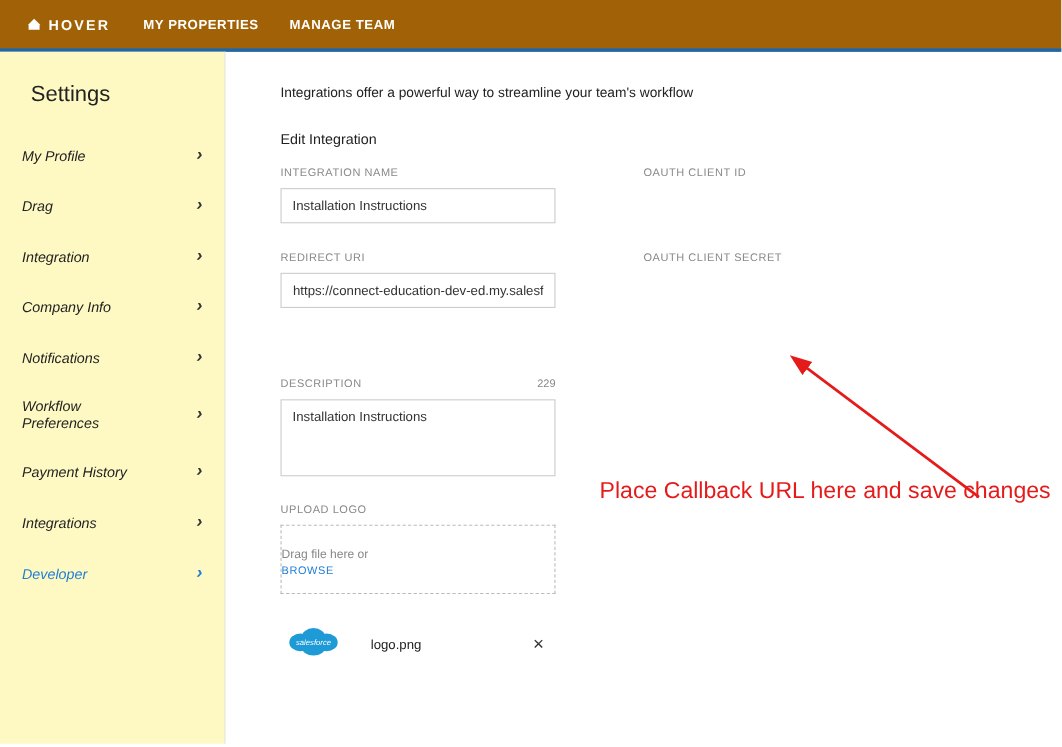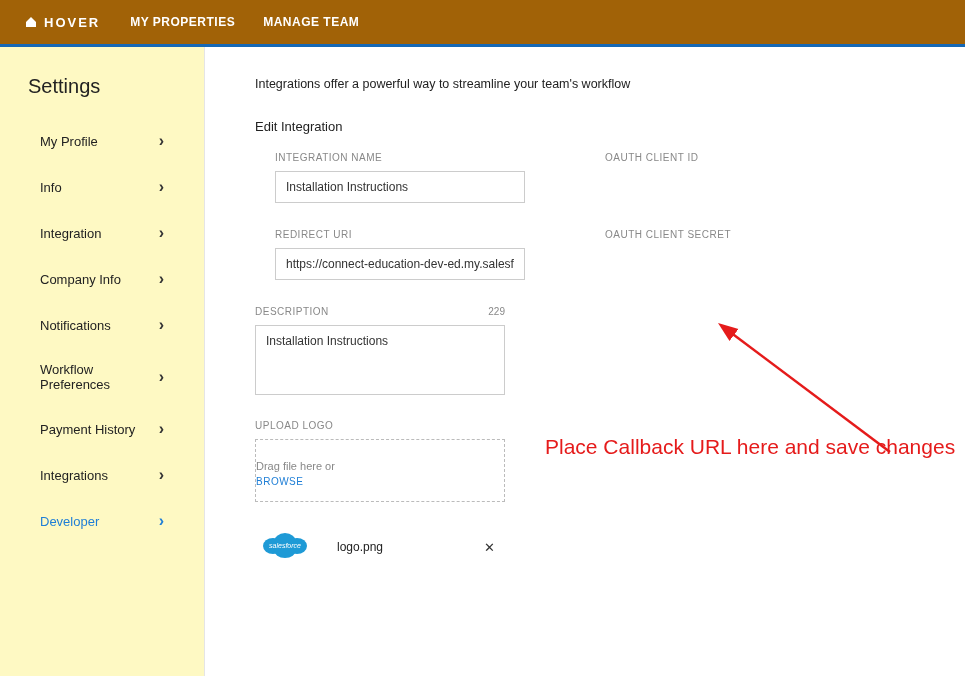--- a/index.html
+++ b/index.html
@@ -4,31 +4,31 @@
 <style>
 * { box-sizing: border-box; margin: 0; padding: 0; }
 body { font-family: -apple-system, BlinkMacSystemFont, "Segoe UI", Helvetica, Arial, sans-serif; background: #fff; width: 965px; height: 679px; overflow: hidden; }
 .topbar { background: #a16207; height: 47px; display: flex; align-items: center; padding: 0 24px; color: #fff; border-bottom: 3px solid #1668b5; }
 .brand { display: flex; align-items: center; font-weight: 600; letter-spacing: 2px; font-size: 13px; margin-right: 30px; }
 .brand-icon { width: 14px; height: 14px; margin-right: 6px; display: inline-flex; align-items: center; }
 .navlink { font-size: 12px; font-weight: 600; letter-spacing: 0.5px; margin-right: 28px; cursor: pointer; }
 .app { display: flex; height: calc(679px - 50px); }
 .sidebar { width: 205px; background: #fef9c3; border-right: 1px solid #e5e5e5; padding: 28px 0 0 0; }
 .sidebar-title { font-size: 20px; font-weight: 500; padding: 0 28px 20px 28px; color: #222; }
-.sidebar-item { display: flex; justify-content: space-between; align-items: center; padding: 14px 40px; font-size: 13px; color: #222; cursor: pointer; }
+.sidebar-item { display: flex; justify-content: space-between; align-items: center; padding: 14px 20px; font-size: 13px; color: #222; cursor: pointer; font-style: italic; }
 .sidebar-item.active { color: #1e7ed6; }
 .sidebar-item.active .chev { color: #1e7ed6; }
 .chev { font-size: 16px; font-weight: 600; color: #333; }
 .main { flex: 1; padding: 30px 50px; overflow: auto; position: relative; }
 .intro { font-size: 12.5px; color: #222; margin-bottom: 28px; }
 .section-title { font-size: 13px; color: #222; margin-bottom: 18px; }
-.row { display: flex; gap: 80px; margin-bottom: 26px; margin-left: 20px; }
+.row { display: flex; gap: 80px; margin-bottom: 26px; }
 .field { display: flex; flex-direction: column; }
 .field-label { font-size: 10px; letter-spacing: 0.5px; color: #888; text-transform: uppercase; margin-bottom: 8px; }
-.field-label-row { display: flex; justify-content: space-between; align-items: flex-start; }
+.field-label-row { display: flex; justify-content: space-between; align-items: flex-start; margin-top: 38px; }
 .counter { font-size: 10px; color: #888; margin-bottom: 8px; }
 .input { width: 250px; height: 32px; border: 1px solid #ccc; padding: 0 10px; font-size: 12px; color: #333; font-family: inherit; }
 .textarea { width: 250px; height: 70px; border: 1px solid #ccc; padding: 8px 10px; font-size: 12px; color: #333; resize: none; font-family: inherit; }
 .static-label { min-width: 150px; font-size: 10px; letter-spacing: 0.5px; color: #888; text-transform: uppercase; }
 .upload { margin-top: 20px; }
 .upload-box { width: 250px; border: 1px dashed #bbb; padding: 20px 0 14px 0; text-align: left; font-size: 11px; color: #888; }
 .browse { color: #1e7ed6; font-size: 10px; letter-spacing: 0.5px; text-transform: uppercase; cursor: pointer; margin-top: 4px; display: block; }
 .logo-row { display: flex; align-items: center; width: 250px; margin-top: 26px; padding: 0 6px; }
 .sf-logo { margin-right: 28px; }
 .logo-name { font-size: 12px; color: #222; flex: 1; }
@@ -53,21 +53,21 @@
 </div>
 
 <div class="app">
   <div class="sidebar">
     <div class="sidebar-title">Settings</div>
     <div class="sidebar-item">
       <span>My Profile</span>
       <span class="chev">›</span>
     </div>
     <div class="sidebar-item">
-      <span>Info</span>
+      <span>Drag</span>
       <span class="chev">›</span>
     </div>
     <div class="sidebar-item">
       <span>Integration</span>
       <span class="chev">›</span>
     </div>
     <div class="sidebar-item">
       <span>Company Info</span>
       <span class="chev">›</span>
     </div>

